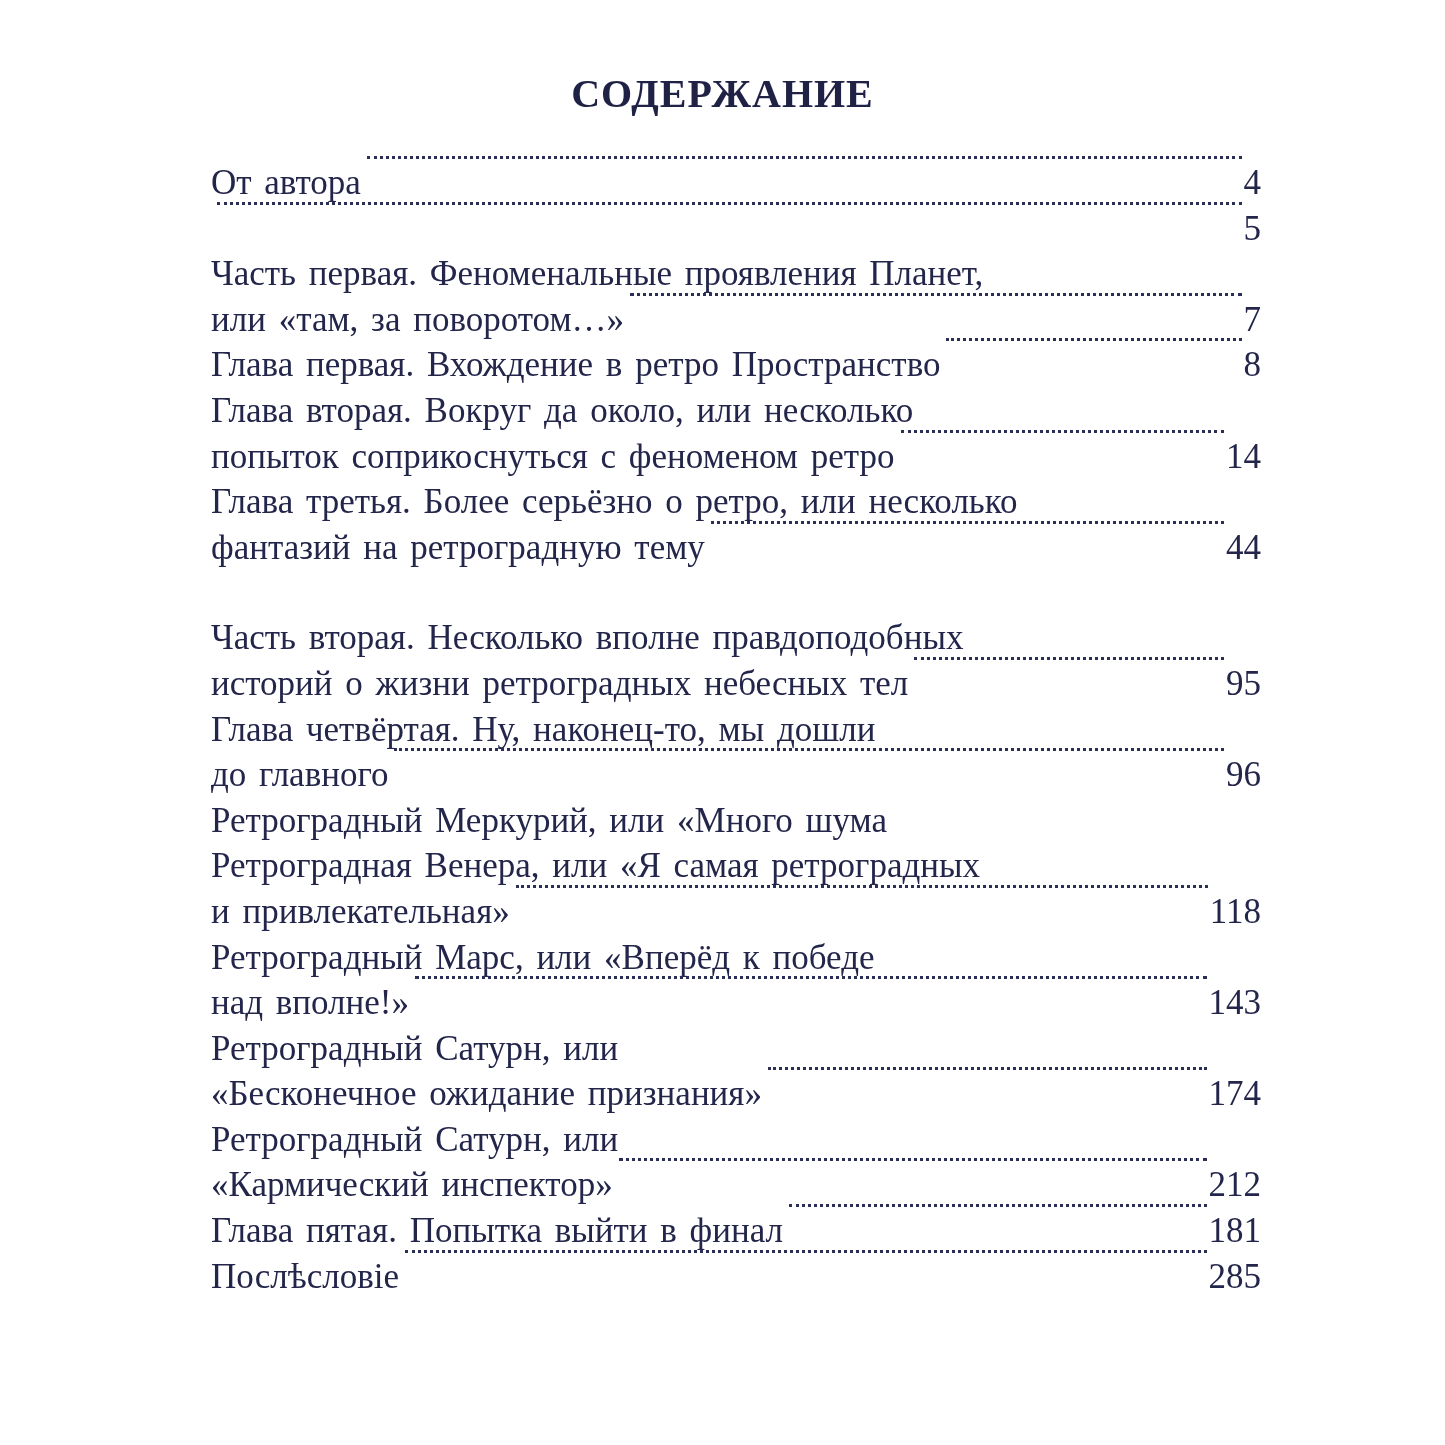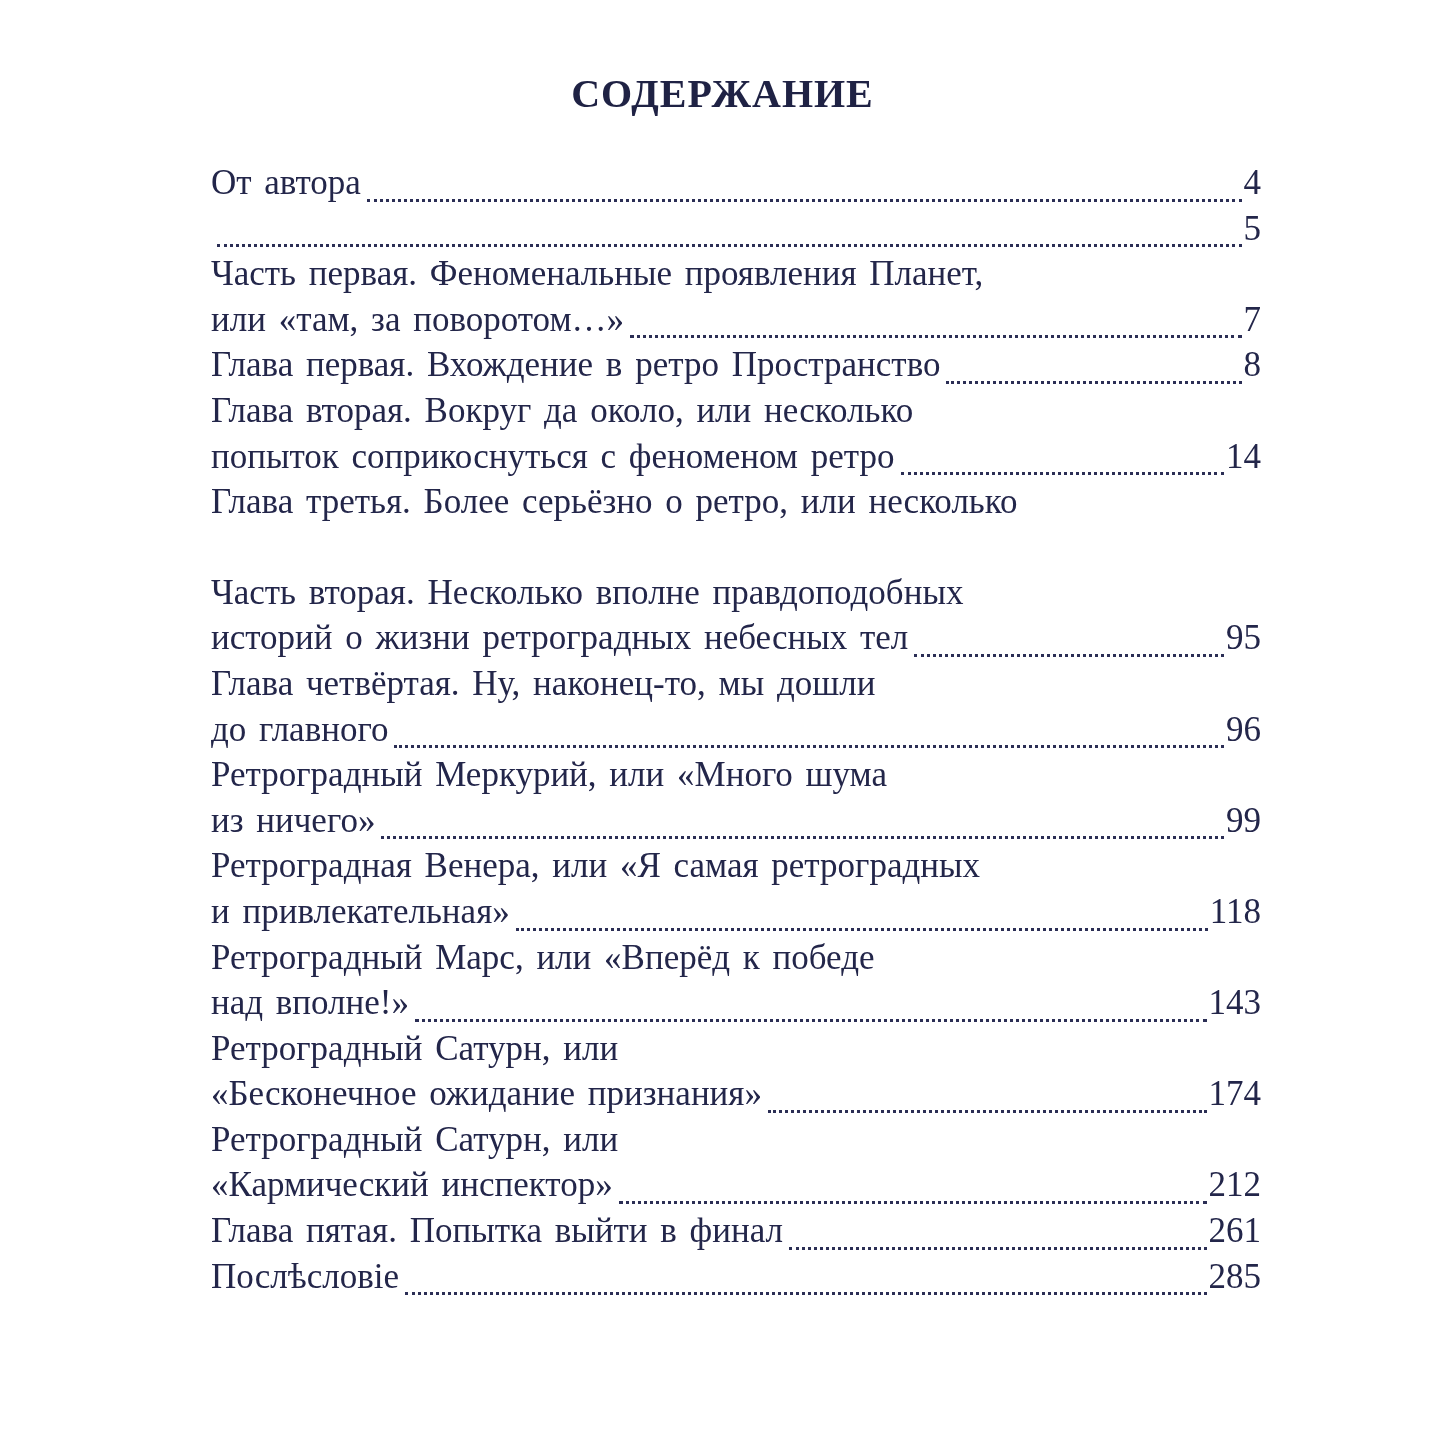--- a/index.html
+++ b/index.html
@@ -38,21 +38,21 @@
       position: absolute;
       left: 211px;
       top: 160px;
       width: 1050px;
     }
     .entry {
       display: block;
     }
     .line {
       display: flex;
-      align-items: flex-end;
+      align-items: flex-start;
       height: 45.6px;
       line-height: 45.6px;
       font-size: 35px;
       word-spacing: 4px;
       white-space: nowrap;
     }
     .line .text {
       flex: 0 0 auto;
     }
     .line .leader {
@@ -122,20 +122,25 @@
           <span class="text">попыток  соприкоснуться с феноменом  ретро</span>
           <span class="leader"></span>
           <span class="page-num">14</span>
         </div>
     </div>
 
     <div class="entry">
       <div class="line">
           <span class="text">Глава  третья. Более  серьёзно  о  ретро, или несколько</span>
         </div>
+      <div class="line">
+          <span class="text">фантазий на ретроградную тему</span>
+          <span class="leader"></span>
+          <span class="page-num">44</span>
+        </div>
     </div>
 
     <div class="spacer"></div>
 
     <div class="entry">
       <div class="line">
           <span class="text">Часть  вторая. Несколько вполне правдоподобных</span>
         </div>
       <div class="line">
           <span class="text">историй о жизни ретроградных  небесных  тел</span>
@@ -152,25 +157,20 @@
           <span class="text">до главного</span>
           <span class="leader"></span>
           <span class="page-num">96</span>
         </div>
     </div>
 
     <div class="entry">
       <div class="line">
           <span class="text">Ретроградный  Меркурий, или «Много  шума</span>
         </div>
-      <div class="line">
-          <span class="text">из  ничего»</span>
-          <span class="leader"></span>
-          <span class="page-num">99</span>
-        </div>
     </div>
 
     <div class="entry">
       <div class="line">
           <span class="text">Ретроградная  Венера, или «Я  самая  ретроградных</span>
         </div>
       <div class="line">
           <span class="text">и  привлекательная»</span>
           <span class="leader"></span>
           <span class="page-num">118</span>
@@ -207,21 +207,21 @@
           <span class="text">«Кармический  инспектор»</span>
           <span class="leader"></span>
           <span class="page-num">212</span>
         </div>
     </div>
 
     <div class="entry">
       <div class="line">
           <span class="text">Глава  пятая. Попытка выйти в финал</span>
           <span class="leader"></span>
-          <span class="page-num">261</span>
+          <span class="page-num">181</span>
         </div>
     </div>
 
     <div class="entry">
       <div class="line">
           <span class="text">Послѣсловiе</span>
           <span class="leader"></span>
           <span class="page-num">285</span>
         </div>
     </div>

